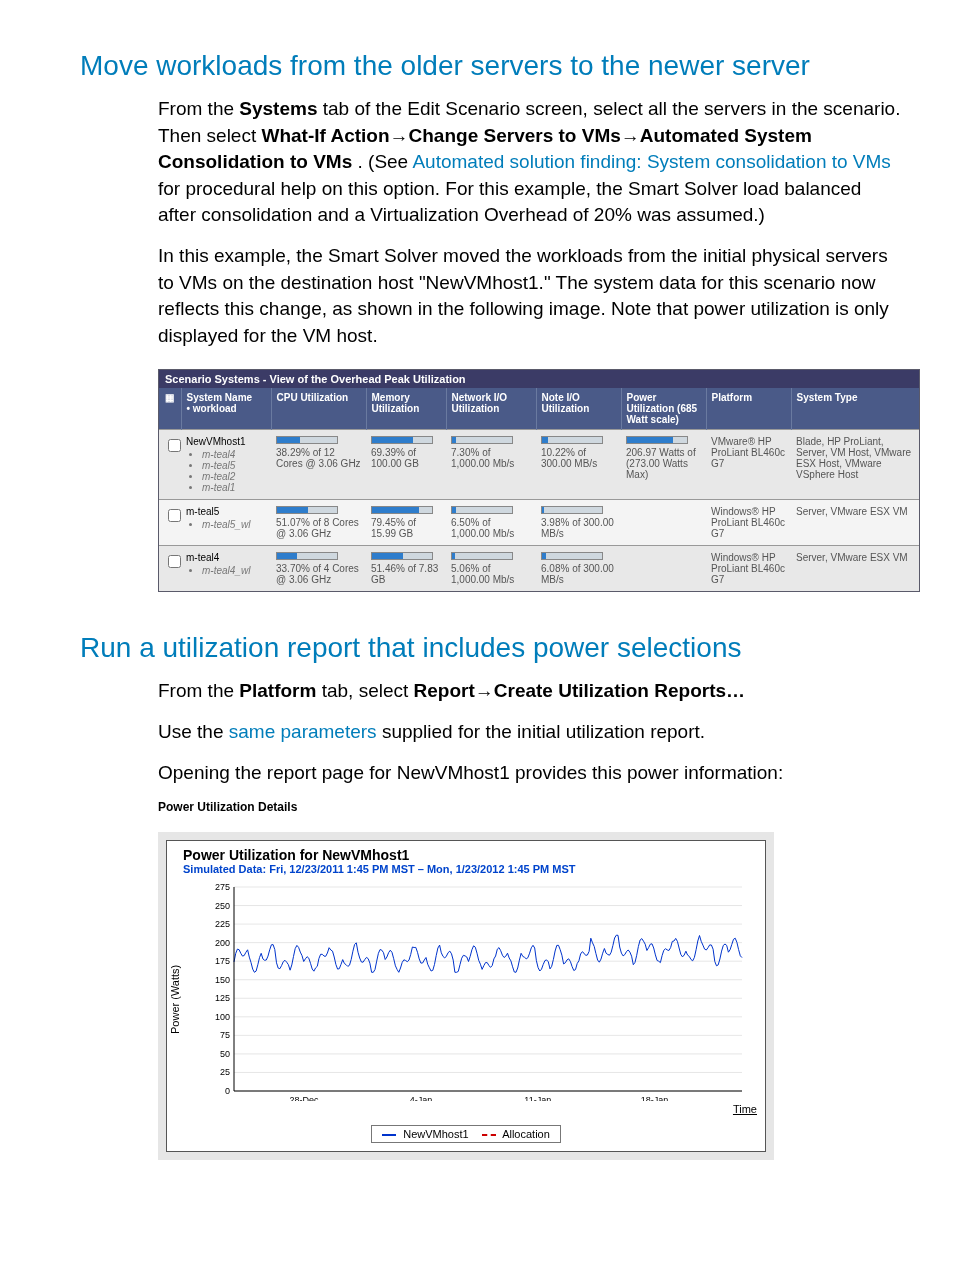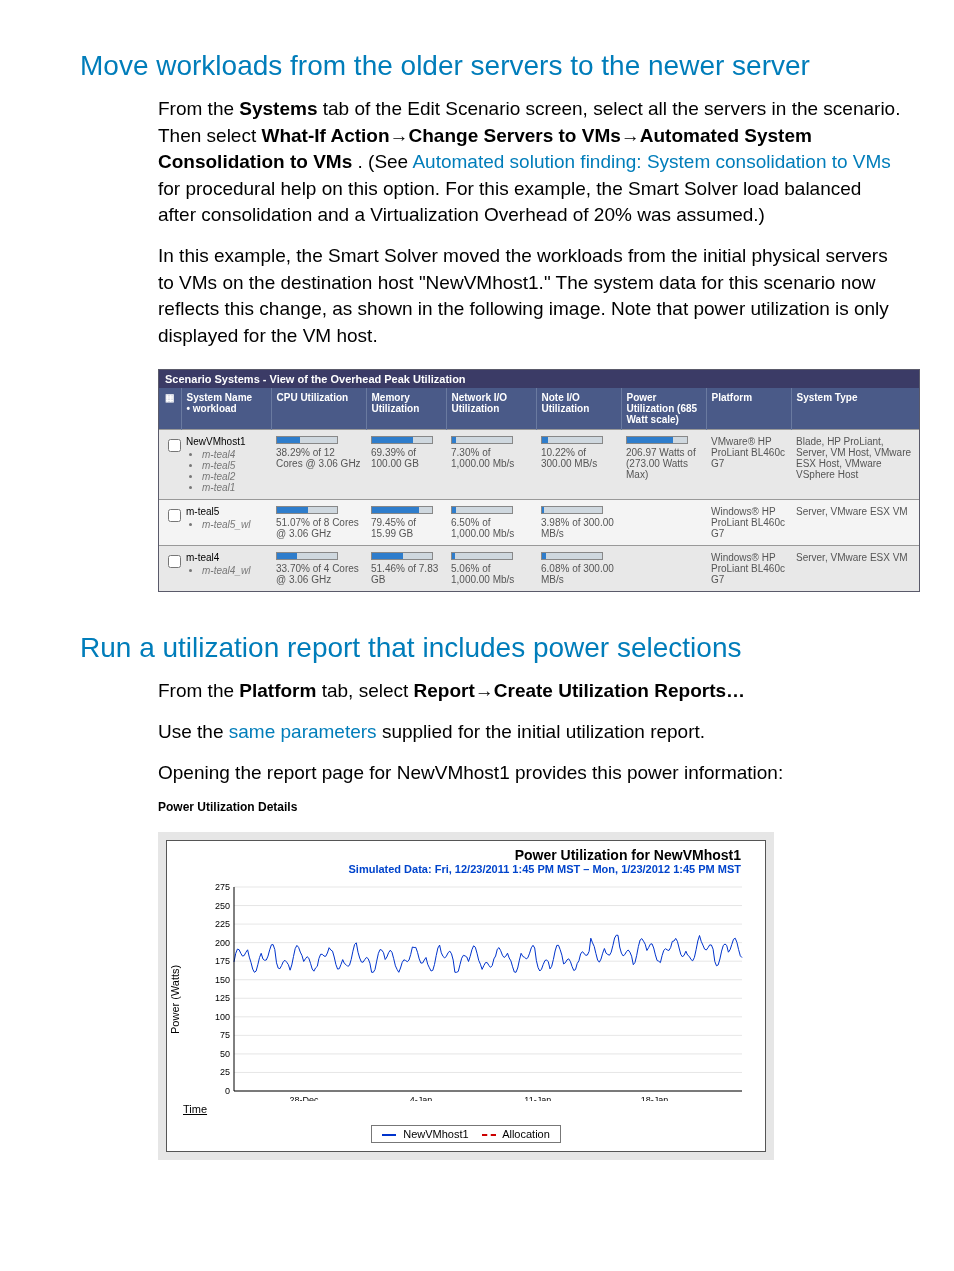--- a/index.html
+++ b/index.html
@@ -81,28 +81,28 @@
   .power-title { color:#000; font-weight:bold; font-size:12px; margin-bottom:18px;}
   .chart-outer {
     background:#e6e6e6;
     padding:8px;
     width:600px;
   }
   .chart-inner {
     background:#fff;
     border:1px solid #555;
   }
-  .chart-head { text-align:right; padding:6px 24px 2px;}
+  .chart-head { text-align:left; padding:6px 16px 2px;}
   .chart-head .t1{ font-weight:bold; font-size:14px;}
   .chart-head .t2{ color:#0044cc; font-size:11px; font-weight:bold;}
   .plotwrap { display:flex; }
   .ylabel { writing-mode: vertical-rl; transform: rotate(180deg); font-size:11px; text-align:center; padding:4px 2px;}
   .axes { padding:4px 8px 0 0; flex:1;}
   svg.plot { width:100%; height:220px; display:block; }
-  .xlab { text-align:left; font-size:11px; padding:2px 0 6px;text-decoration:underline;}
+  .xlab { text-align:right; font-size:11px; padding:2px 0 6px;text-decoration:underline;}
   .legend { text-align:center; padding:4px 0 8px; font-size:11px;}
   .legend .box{ display:inline-block; border:1px solid #777; padding:2px 10px;}
   .legend .sw{ display:inline-block; width:14px; border-top:2px solid #0033cc; vertical-align:middle; margin-right:4px;}
   .legend .sw2{ display:inline-block; width:14px; border-top:2px dashed #cc0000; vertical-align:middle; margin:0 4px 0 10px;}
   .caption { color:#003399; font-size:11px; margin-top:10px;}
   .footer {
     position: relative;
     margin-top: 120px;
     font-size: 12px;
     text-align: right;

